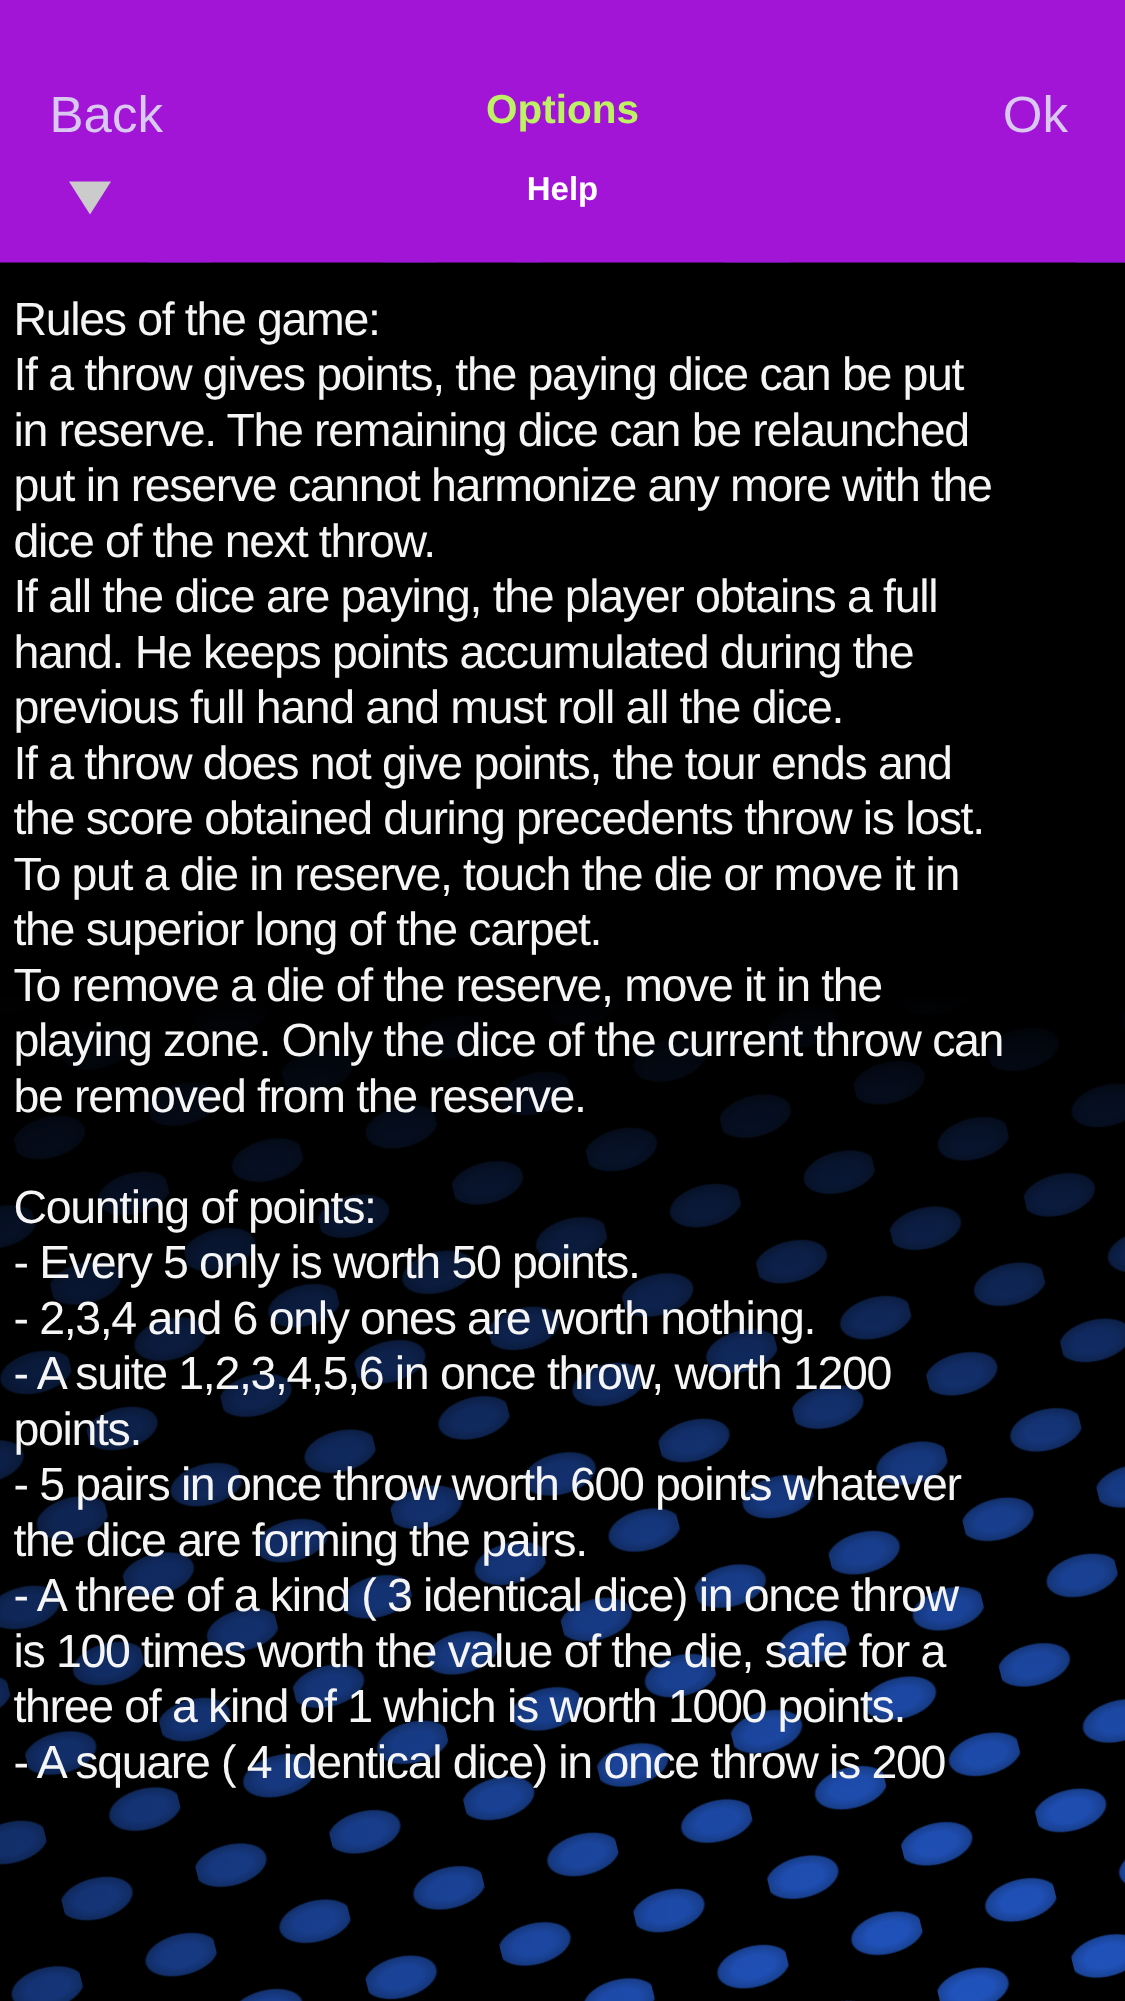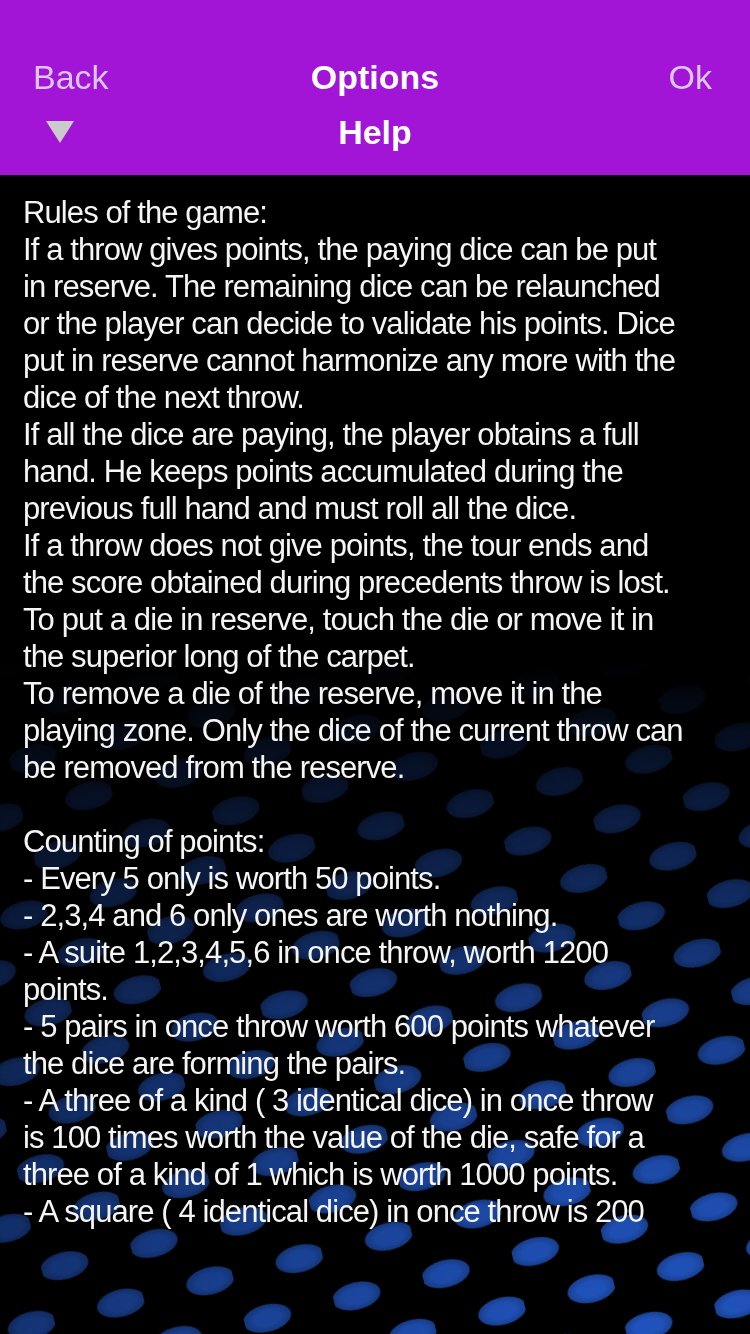--- a/index.html
+++ b/index.html
@@ -14,21 +14,21 @@
   }
   .nav-row { position: absolute; top: 0; left: 0; right: 0; height: 88px; margin-top: 32px; }
   .back-btn {
     position: absolute; left: 33px; top: 26px;
     font-size: 34px; color: var(--nav-btn, #d9c8f0);
     cursor: pointer; background: none; border: none;
     font-family: "Liberation Sans", sans-serif;
   }
   .nav-title {
     position: absolute; left: 0; right: 0; top: 26px;
-    text-align: center; font-size: 34px; font-weight: bold; color: #ffffff;
+    text-align: center; font-size: 27px; font-weight: bold; color: #bef264;
   }
   .ok-btn {
     position: absolute; right: 38px; top: 26px;
     font-size: 34px; color: var(--nav-btn, #d9c8f0);
     cursor: pointer; background: none; border: none;
     font-family: "Liberation Sans", sans-serif;
     text-align: center;
   }
   .dropdown-row {
     position: absolute; top: 88px; left: 0; right: 0; height: 87px;
@@ -36,21 +36,21 @@
   }
   .dropdown-triangle {
     position: absolute; left: 46px; top: 33px;
     width: 0; height: 0;
     border-left: 14px solid transparent;
     border-right: 14px solid transparent;
     border-top: 22px solid #cbcbcb;
   }
   .dropdown-value {
     position: absolute; left: 0; right: 0; top: 25px;
-    text-align: center; font-size: 34px; font-weight: bold; color: #ffffff;
+    text-align: center; font-size: 22px; font-weight: bold; color: #ffffff;
   }
 
   
   .carpet {
     position: absolute; top: 175px; left: 0; width: 750px; height: 1159px;
     background: #000; overflow: hidden; z-index: 0;
   }
   .carpet-dots {
     position: absolute; left: -20%; top: -20%; width: 150%; height: 150%;
     transform: rotate(-14deg);
@@ -62,21 +62,21 @@
   .carpet-shade {
     position: absolute; inset: 0;
     background:
       linear-gradient(100deg, rgba(0,0,0,0.55) 0%, rgba(0,0,0,0.22) 45%, rgba(0,0,0,0) 80%),
       linear-gradient(180deg, #000 0%, #000 42%, rgba(0,0,0,0.62) 57%, rgba(0,0,0,0.30) 72%, rgba(0,0,0,0.12) 88%, rgba(0,0,0,0.05) 100%);
   }
 
   
   .rules {
     position: absolute; top: 175px; left: 0; width: 750px; height: 1159px;
-    padding: 19px 4px 0 23px;
+    padding: 19px 4px 0 9px;
     z-index: 2; overflow: hidden;
     color: #ffffff;
   }
   .rule-line {
     font-size: 31px; line-height: 37px; letter-spacing: -0.9px;
     white-space: nowrap; min-height: 37px;
     color: #f5f5f5;
   }
 </style>
 </head>
@@ -96,21 +96,20 @@
 
 <div class="carpet">
   <div class="carpet-dots"></div>
   <div class="carpet-shade"></div>
 </div>
 
 <div class="rules">
     <div class="rule-line">Rules of the game:</div>
     <div class="rule-line">If a throw gives points, the paying dice can be put</div>
     <div class="rule-line">in reserve. The remaining dice can be relaunched</div>
-    <div class="rule-line">or the player can decide to validate his points. Dice</div>
     <div class="rule-line">put in reserve cannot harmonize any more with the</div>
     <div class="rule-line">dice of the next throw.</div>
     <div class="rule-line">If all the dice are paying, the player obtains a full</div>
     <div class="rule-line">hand. He keeps points accumulated during the</div>
     <div class="rule-line">previous full hand and must roll all the dice.</div>
     <div class="rule-line">If a throw does not give points, the tour ends and</div>
     <div class="rule-line">the score obtained during precedents throw is lost.</div>
     <div class="rule-line">To put a die in reserve, touch the die or move it in</div>
     <div class="rule-line">the superior long of the carpet.</div>
     <div class="rule-line">To remove a die of the reserve, move it in the</div>

